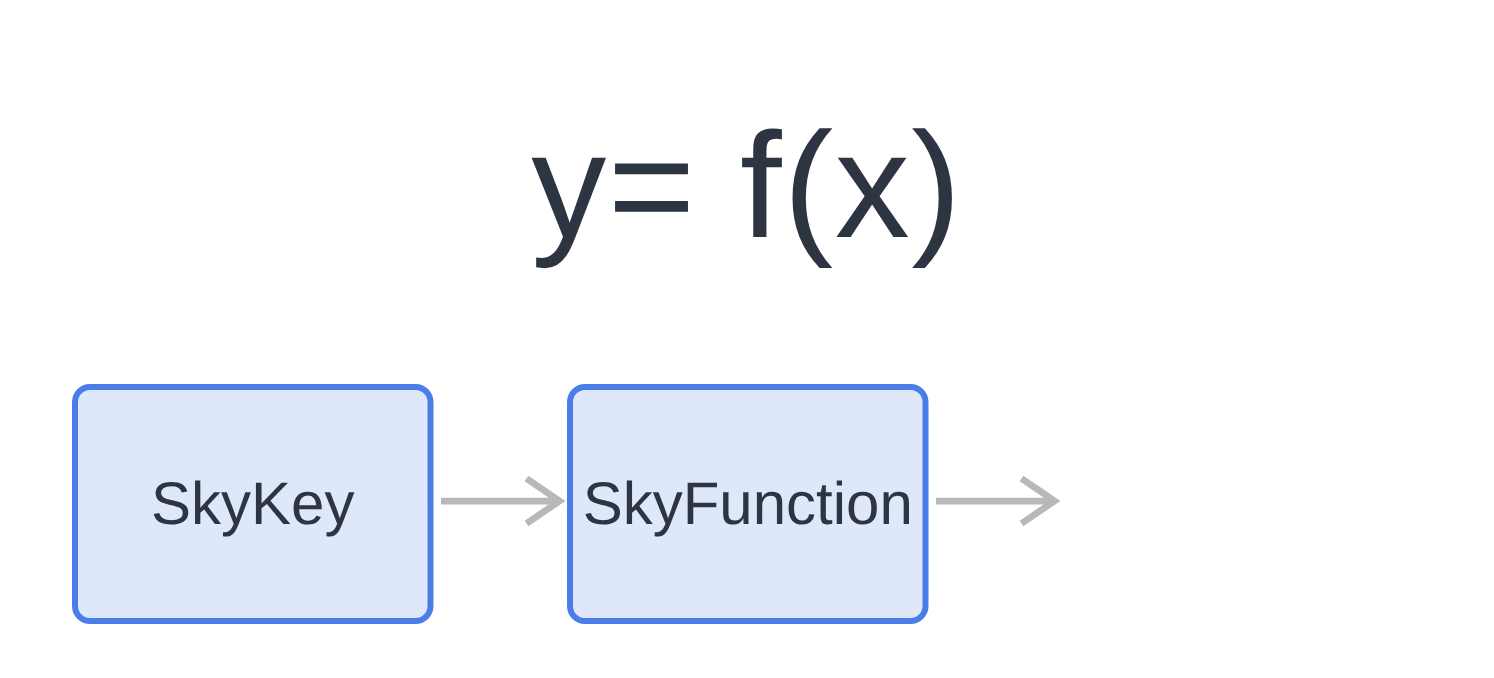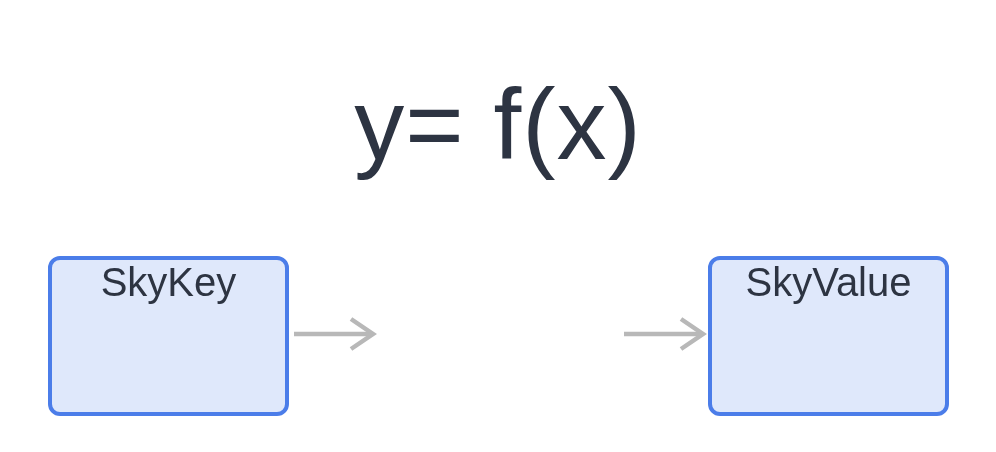--- a/index.html
+++ b/index.html
@@ -31,20 +31,21 @@
   .node {
     position: absolute;
     top: 245px;
     width: 241px;
     height: 160px;
     box-sizing: border-box;
     background: var(--node-fill, #dfe8fb);
     border: 4px solid var(--node-border, #4b7de9);
     border-radius: 12px;
     display: flex;
+    align-items: center;
     justify-content: center;
   }
   .node-1 { left: 48px; }
   .node-2 { left: 378px; }
   .node-3 { left: 708px; }
   .node-label {
     font-size: 40px;
     color: var(--node-text, #2d3442);
     white-space: nowrap;
   }
@@ -79,24 +80,24 @@
 
   <div class="node node-1">
     <span class="node-label">SkyKey</span>
   </div>
 
   <svg class="arrow arrow-1" viewBox="0 0 88 40" xmlns="http://www.w3.org/2000/svg">
     <line x1="3" y1="20" x2="80" y2="20" stroke="currentColor" stroke-width="4.5" stroke-linecap="butt"></line>
     <polyline points="60,5 82,20 60,35" fill="none" stroke="currentColor" stroke-width="4.5" stroke-linejoin="miter"></polyline>
   </svg>
 
+  <div class="node node-2">
+    <span class="node-label">SkyFunction</span>
+  </div>
 
   <svg class="arrow arrow-2" viewBox="0 0 88 40" xmlns="http://www.w3.org/2000/svg">
     <line x1="3" y1="20" x2="80" y2="20" stroke="currentColor" stroke-width="4.5" stroke-linecap="butt"></line>
     <polyline points="60,5 82,20 60,35" fill="none" stroke="currentColor" stroke-width="4.5" stroke-linejoin="miter"></polyline>
   </svg>
 
-  <div class="node node-3">
-    <span class="node-label">SkyValue</span>
-  </div>
 
 
 </div>
 
 </body></html>

